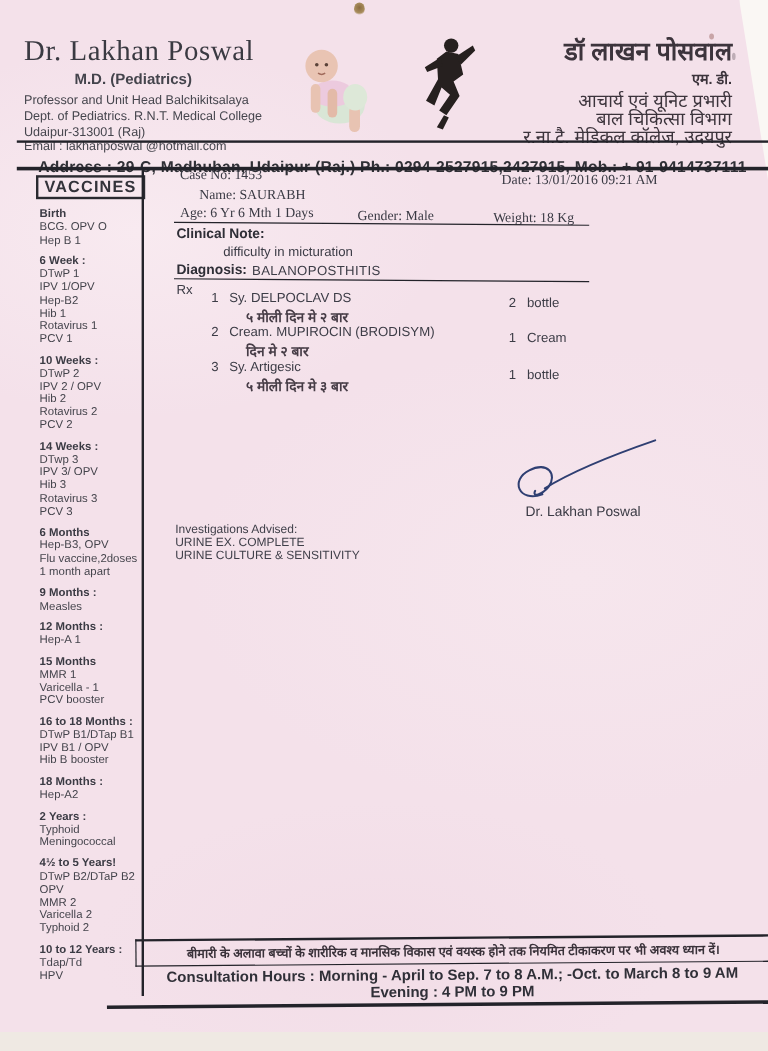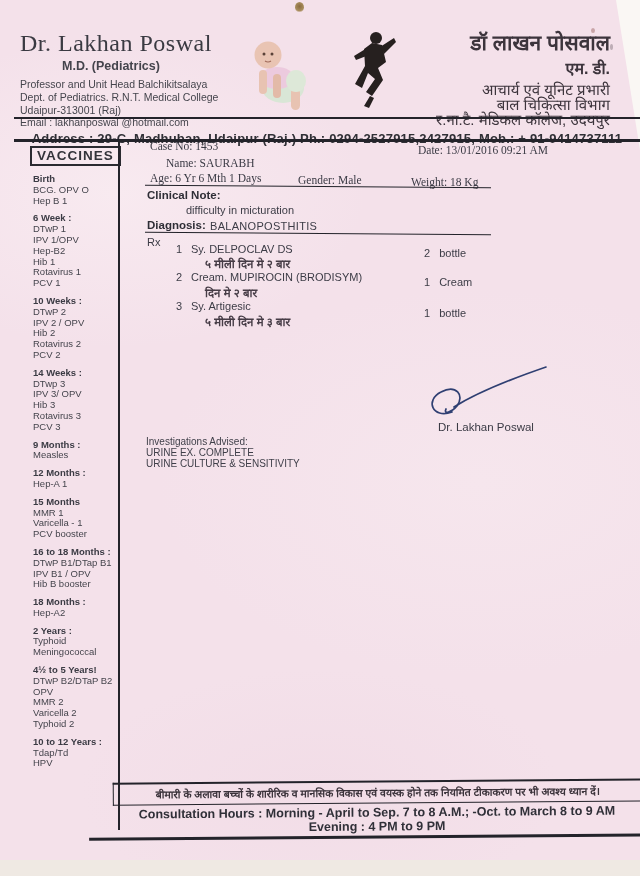--- a/index.html
+++ b/index.html
@@ -13,21 +13,21 @@
       #f4e1ea;
   }
   .abs{position:absolute;}
   .rule{position:absolute;background:#23232a;}
   
   .doc-name{font-family:"Liberation Serif",serif;font-size:24px;color:#3a3a42;letter-spacing:.5px;}
   .degree{font-size:12.5px;font-weight:bold;color:#44444c;}
   .cred{font-size:10.5px;line-height:12.8px;color:#45454d;}
   .hindi-block{text-align:right;color:#3c343c;}
   .hindi-name{font-size:21px;font-weight:bold;}
-  .hindi-degree{font-size:16px;font-weight:bold;margin-top:1px;}
+  .hindi-degree{font-size:12px;font-weight:bold;margin-top:1px;}
   .hindi-line{font-size:15px;font-weight:normal;line-height:15px;}
   .address{font-size:13px;font-weight:bold;color:#303036;text-align:center;letter-spacing:.2px;margin-top:10px;}
   
   .vaccines-box{border:2px solid #2a2a30;padding:0 5px 1px 5px;font-size:13.5px;font-weight:bold;letter-spacing:1px;color:#33333a;}
   .vax{font-size:9.5px;line-height:10.8px;color:#44444c;width:86px;}
   .vax .grp{margin-bottom:7px;}
   .vax .hd{font-weight:bold;color:#3b3b44;}
   
   .meta{font-family:"Liberation Serif",serif;font-size:11.5px;color:#3a3a44;text-align:right;}
   .lbl{font-size:11.5px;font-weight:bold;color:#2e2e36;}
@@ -132,20 +132,26 @@
   </div>
   <div class="grp">
     <div class="hd">14 Weeks :</div>
     <div>DTwp 3</div>
     <div>IPV 3/ OPV</div>
     <div>Hib 3</div>
     <div>Rotavirus 3</div>
     <div>PCV 3</div>
   </div>
   <div class="grp">
+    <div class="hd">6 Months</div>
+    <div>Hep-B3, OPV</div>
+    <div>Flu vaccine,2doses</div>
+    <div>1 month apart</div>
+  </div>
+  <div class="grp">
     <div class="hd">9 Months :</div>
     <div>Measles</div>
   </div>
   <div class="grp">
     <div class="hd">12 Months :</div>
     <div>Hep-A 1</div>
   </div>
   <div class="grp">
     <div class="hd">15 Months</div>
     <div>MMR 1</div>

